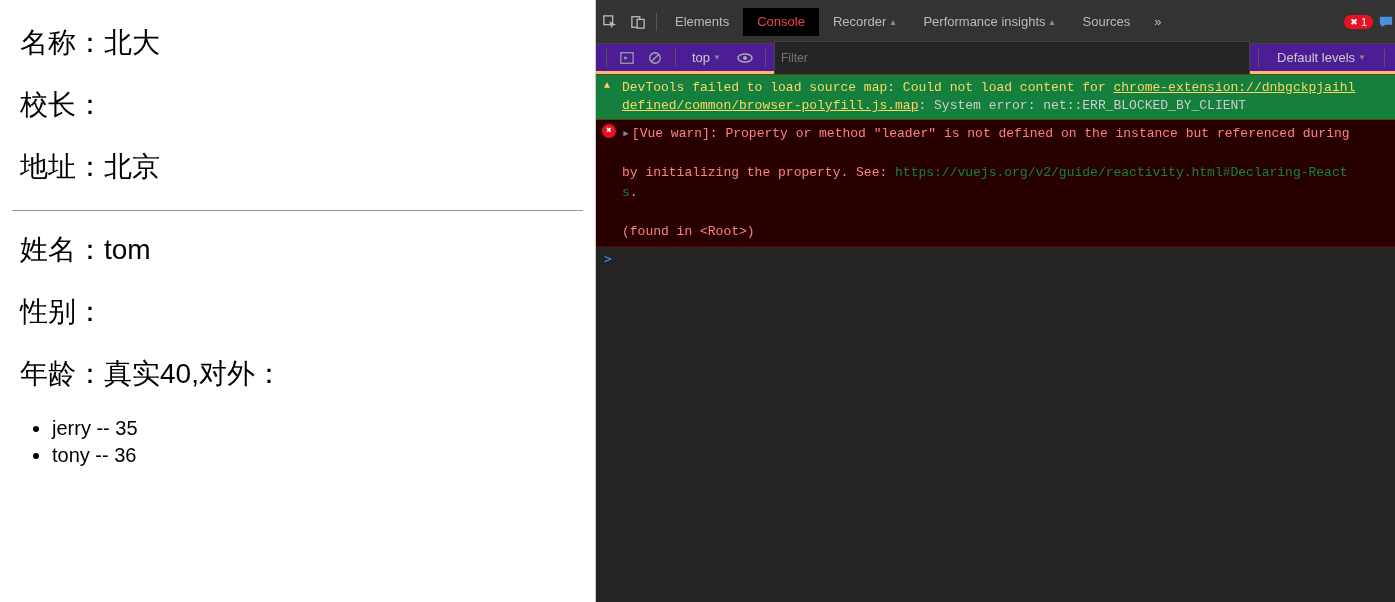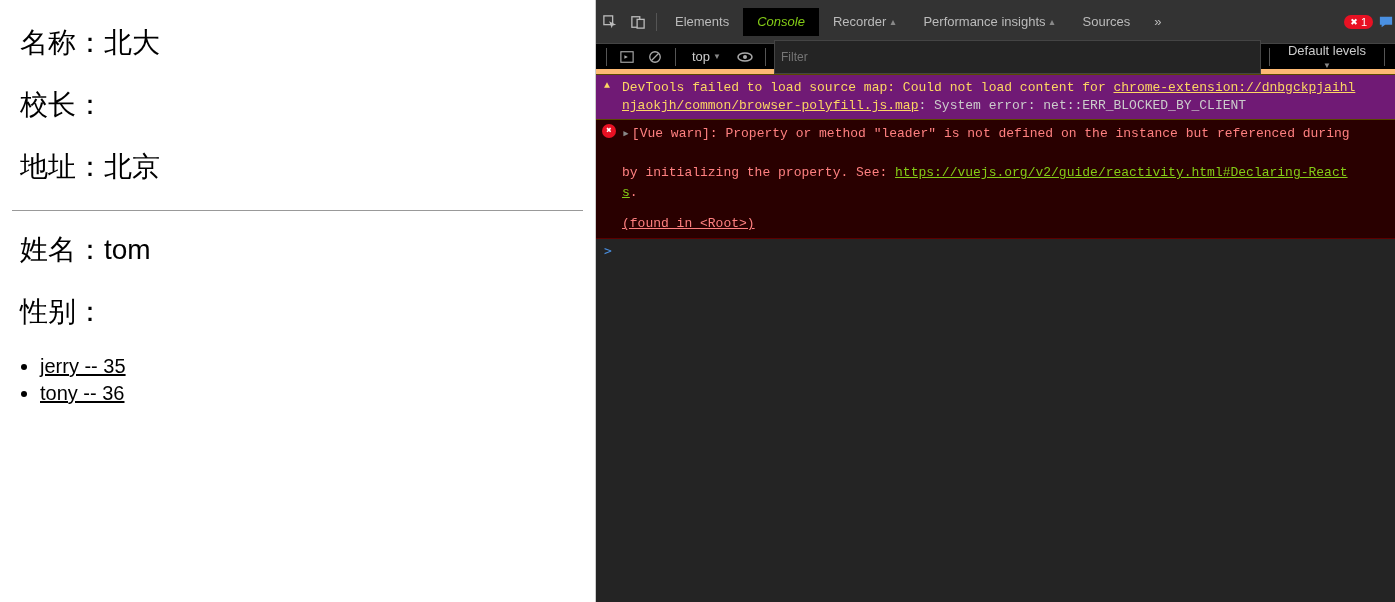--- a/index.html
+++ b/index.html
@@ -1,60 +1,61 @@
 <!DOCTYPE html>
 <html><head>
 <meta charset="utf-8">
 <style>
 * { margin: 0; padding: 0; box-sizing: border-box; }
 body { font-family: Arial, sans-serif; display: flex; width: 1395px; height: 602px; overflow: hidden; }
 .left-panel { width: 596px; height: 100%; background: #fff; padding: 12px; border-right: 1px solid #ccc; }
 .left-panel h3 { font-size: 28px; font-weight: normal; margin: 12px 0 24px 8px; font-family: "Microsoft YaHei", Arial, sans-serif; }
 .left-panel hr { border: none; border-top: 1px solid #999; margin: 10px 0 20px 0; }
-.left-panel ul { margin-left: 28px; margin-top: 10px; text-decoration: underline; }
+.left-panel ul { margin-left: 40px; margin-top: 10px; }
 .left-panel li { font-size: 20px; margin: 4px 0; font-family: "Microsoft YaHei", Arial, sans-serif; }
 .devtools { flex: 1; height: 100%; background: #242424; color: #ccc; font-family: "Segoe UI", Arial, sans-serif; font-size: 13px; display: flex; flex-direction: column; }
 .dt-tabs { height: 44px; background: #333; display: flex; align-items: center; border-bottom: 1px solid #444; }
 .dt-tab-icon { width: 28px; height: 28px; display: flex; align-items: center; justify-content: center; color: #bbb; cursor: pointer; }
 .dt-tab { padding: 0 14px; height: 28px; line-height: 28px; color: #bbb; cursor: pointer; display: flex; align-items: center; gap: 4px; }
-.dt-tab.active { background: #000; color: #84cc16; font-style: italic; }
+.dt-tab.active { background: #000; color: #ef4444; }
 .dt-tab-exp { color: #888; font-size: 10px; }
 .dt-more { padding: 0 10px; color: #bbb; cursor: pointer; }
 .dt-badge { background: #e81123; color: #fff; border-radius: 8px; padding: 1px 6px; font-size: 11px; margin-left: auto; display: flex; align-items: center; gap: 3px; }
 .dt-badge-x { font-size: 9px; }
 .dt-proto { width: 16px; height: 28px; display: flex; align-items: center; color: #4a90e2; margin-left: 6px; }
-.dt-toolbar { height: 30px; background: #000000; display: flex; align-items: center; border-bottom: 5px solid #fdba74; padding: 0 6px; gap: 4px; }
+.dt-toolbar { height: 30px; background: #4c1d95; display: flex; align-items: center; border-bottom: 3px solid #fdba74; padding: 0 6px; gap: 4px; }
 .dt-tool-btn { width: 24px; height: 24px; display: flex; align-items: center; justify-content: center; color: #aaa; cursor: pointer; }
 .dt-context { color: #ccc; padding: 0 8px; cursor: pointer; display: flex; align-items: center; gap: 3px; }
 .dt-caret { font-size: 8px; color: #888; }
 .dt-sep { width: 1px; height: 18px; background: #555; margin: 0 4px; }
 .dt-filter { flex: 1; background: #242424; border: 1px solid #444; height: 22px; padding: 16px 6px; color: #ccc; font-size: 12px; }
-.dt-levels { color: #ccc; padding: 0 10px; cursor: pointer; display: flex; align-items: center; gap: 3px; white-space: nowrap; flex-direction: column; }
+.dt-levels { color: #ccc; padding: 0 10px; cursor: pointer; display: flex; align-items: center; gap: 3px; white-space: nowrap; }
 .dt-console { flex: 1; overflow: hidden; font-family: Consolas, "Courier New", monospace; font-size: 13px; }
-.msg-warn { background: #701a75; color: #fdd663; padding: 4px 8px 4px 26px; border-top: 1px solid #5a4a00; border-bottom: 1px solid #5a4a00; position: relative; line-height: 1.4; word-break: break-all; }
+.msg-warn { background: #15803d; color: #fdd663; padding: 4px 8px 4px 26px; border-top: 1px solid #5a4a00; border-bottom: 1px solid #5a4a00; position: relative; line-height: 1.4; word-break: break-all; }
 .msg-warn::before { content: "▲"; position: absolute; left: 8px; top: 4px; color: #fdd663; font-size: 10px; }
 .msg-warn a { color: #fdd663; text-decoration: underline; }
 .msg-warn .sys { color: #ccc; }
 .msg-err { background: #290000; color: #ff8080; padding: 4px 8px 4px 26px; border-bottom: 1px solid #5c0000; position: relative; line-height: 1.5; word-break: break-all; }
 .msg-err-icon { position: absolute; left: 6px; top: 4px; width: 14px; height: 14px; background: #e81123; border-radius: 50%; color: #fff; font-size: 9px; display: flex; align-items: center; justify-content: center; }
 .msg-err-caret { color: #888; margin-right: 2px; }
-.msg-err a { color: #84cc16; text-decoration: underline; }
-.msg-err .found { margin-top: 12px; display: block; text-decoration: underline; }
+.msg-err a { color: #15803d; }
+.msg-err .found { margin-top: 20px; display: block; }
 .dt-prompt { padding: 4px 8px; color: #4a90e2; font-family: Consolas, monospace; }
 </style>
 </head>
 <body>
 
 <div class="left-panel">
   <h3><span>名称：</span><span>北大</span></h3>
   <h3><span>校长：</span><span></span></h3>
   <h3><span>地址：</span><span>北京</span></h3>
   <hr>
   <h3><span>姓名：</span><span>tom</span></h3>
   <h3><span>性别：</span><span></span></h3>
+  <h3><span>年龄：</span><span>真实</span><span>40</span><span>,对外：</span><span></span></h3>
   <ul>
     <li>jerry -- 35</li>
     <li>tony -- 36</li>
   </ul>
 </div>
 
 <div class="devtools">
   <div class="dt-tabs">
     <div class="dt-tab-icon">
       <svg width="14" height="14" viewBox="0 0 16 16">
@@ -122,21 +123,21 @@
     <div class="dt-sep"></div>
     <div class="dt-levels">
         <span>Default levels</span>
         <span class="dt-caret">▼</span>
       </div>
     <div class="dt-sep"></div>
   </div>
 
   <div class="dt-console">
     <div class="msg-warn">
-      <span>DevTools failed to load source map: Could not load content for </span><a><span>chrome-extension://dnbgckpjaihl</span><br><span>njaokjh/common/browser-polyfill.js.map</span></a><span class="sys">: System error: net::ERR_BLOCKED_BY_CLIENT</span>
+      <span>DevTools failed to load source map: Could not load content for </span><a><span>chrome-extension://dnbgckpjaihl</span><br><span>defined/common/browser-polyfill.js.map</span></a><span class="sys">: System error: net::ERR_BLOCKED_BY_CLIENT</span>
     </div>
     <div class="msg-err">
       <span class="msg-err-icon">✖</span>
       <span class="msg-err-caret">▸</span><span>[Vue warn]: Property or method "leader" is not defined on the instance but referenced during</span><br>
       <br>
       <span>by initializing the property. See: </span><a>https://vuejs.org/v2/guide/reactivity.html#Declaring-React</a><br>
       <a>s</a>.
       <span class="found">(found in &lt;Root&gt;)</span>
     </div>
     <div class="dt-prompt">&gt;</div>

